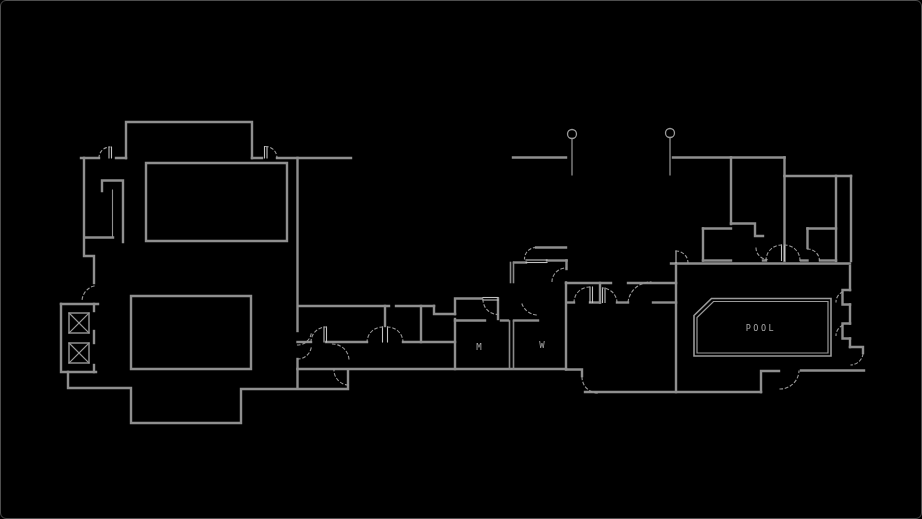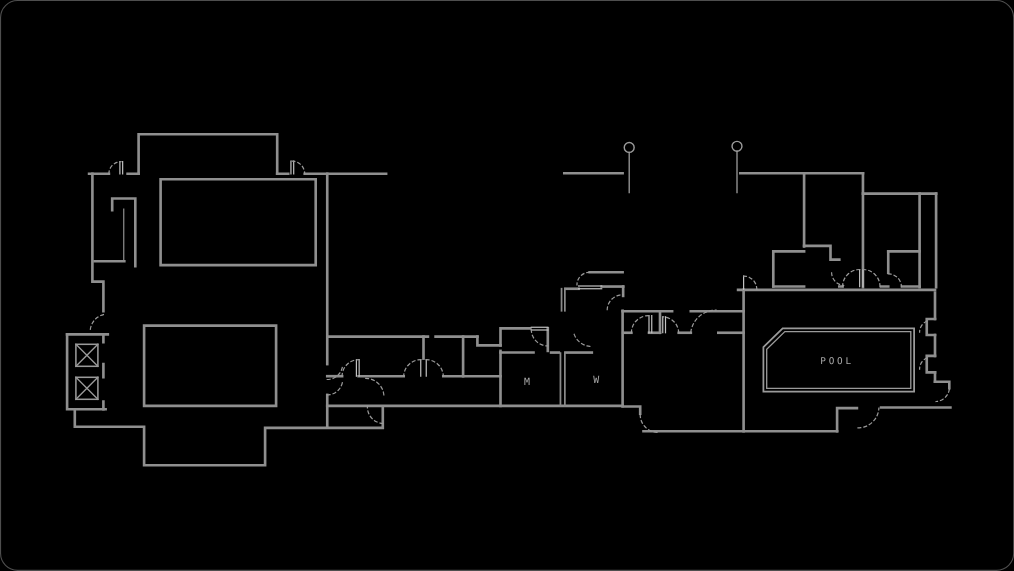--- a/index.html
+++ b/index.html
@@ -2,21 +2,21 @@
 <html><head>
 <meta charset="utf-8">
 <style>
   html,body{margin:0;padding:0;background:#000;}
   .stage{
     position:relative;
     width:922px;height:519px;
     background:#000;
     box-sizing:border-box;
     border:1px solid #4e4e4e;
-    border-radius:16px;
+    border-radius:6px;
     overflow:hidden;
     font-family:"DejaVu Sans Mono", monospace;
   }
   .stage svg{position:absolute;left:0;top:0;display:block;}
   text{font-family:"DejaVu Sans Mono", monospace;}
 </style>
 </head>
 <body>
 
 <div class="stage">

